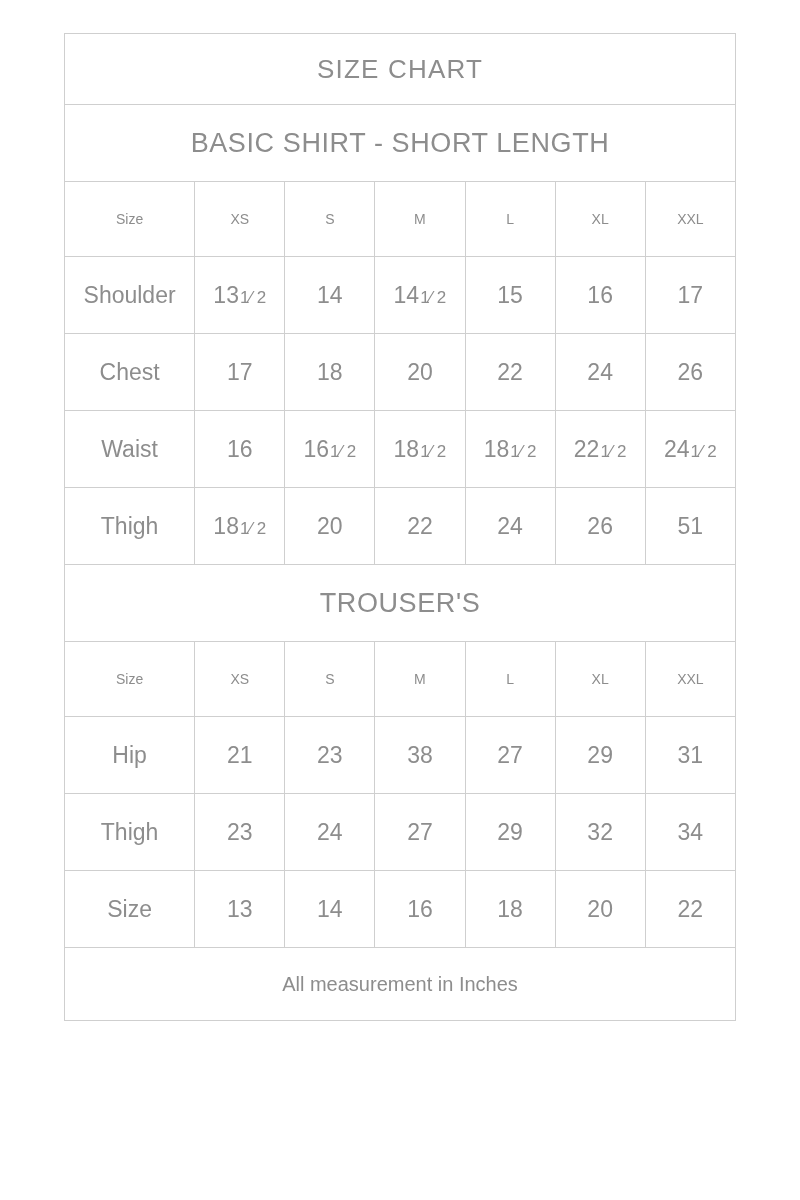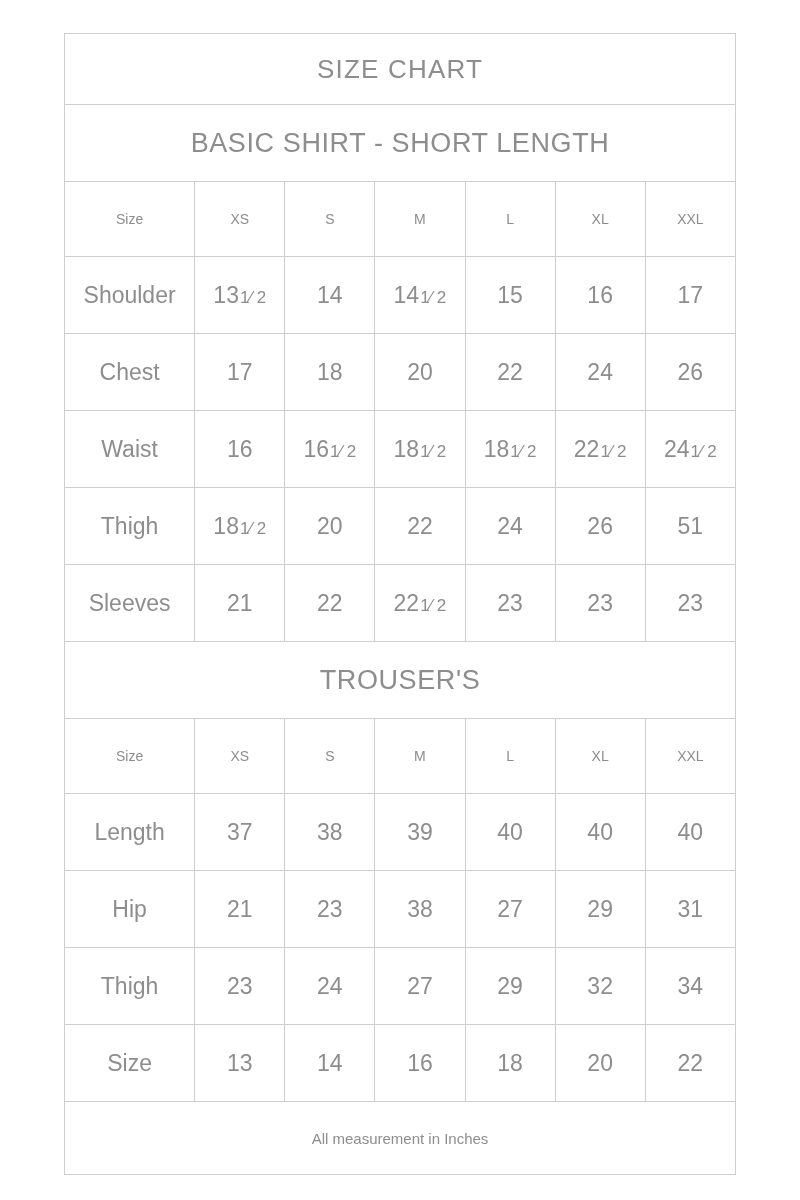--- a/index.html
+++ b/index.html
@@ -59,21 +59,21 @@
     font-size: 23px;
   }
 
   .row-head td {
     height: 74px;
     font-size: 14px;
   }
 
   .row-footer td {
     height: 72px;
-    font-size: 15px;
+    font-size: 20px;
   }
 
   .cell-label {
     font-size: 22px;
   }
 
   .frac {
     white-space: nowrap;
   }
   .frac .num { font-size: 23px; }
@@ -141,53 +141,35 @@
       </tr>
       <tr class="row-data">
         <td class="cell-label">Thigh</td>
         <td><span class="frac"><span class="num">18</span><span class="slash">1⁄</span><span class="den"> 2</span></span></td>
         <td>20</td>
         <td>22</td>
         <td>24</td>
         <td>26</td>
         <td>51</td>
       </tr>
-      <tr class="row-data">
-        <td class="cell-label">Sleeves</td>
-        <td>21</td>
-        <td>22</td>
-        <td><span class="frac"><span class="num">22</span><span class="slash">1⁄</span><span class="den"> 2</span></span></td>
-        <td>23</td>
-        <td>23</td>
-        <td>23</td>
-      </tr>
 
       <tr class="row-section">
         <td colspan="7">TROUSER'S</td>
       </tr>
       <tr class="row-head">
         <td class="cell-label">Size</td>
         <td>XS</td>
         <td>S</td>
         <td>M</td>
         <td>L</td>
         <td>XL</td>
         <td>XXL</td>
       </tr>
 
       <tr class="row-data">
-        <td class="cell-label">Length</td>
-        <td>37</td>
-        <td>38</td>
-        <td>39</td>
-        <td>40</td>
-        <td>40</td>
-        <td>40</td>
-      </tr>
-      <tr class="row-data">
         <td class="cell-label">Hip</td>
         <td>21</td>
         <td>23</td>
         <td>38</td>
         <td>27</td>
         <td>29</td>
         <td>31</td>
       </tr>
       <tr class="row-data">
         <td class="cell-label">Thigh</td>

